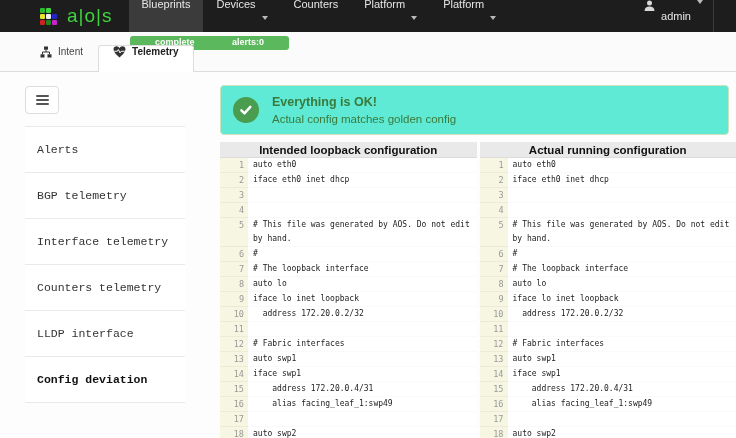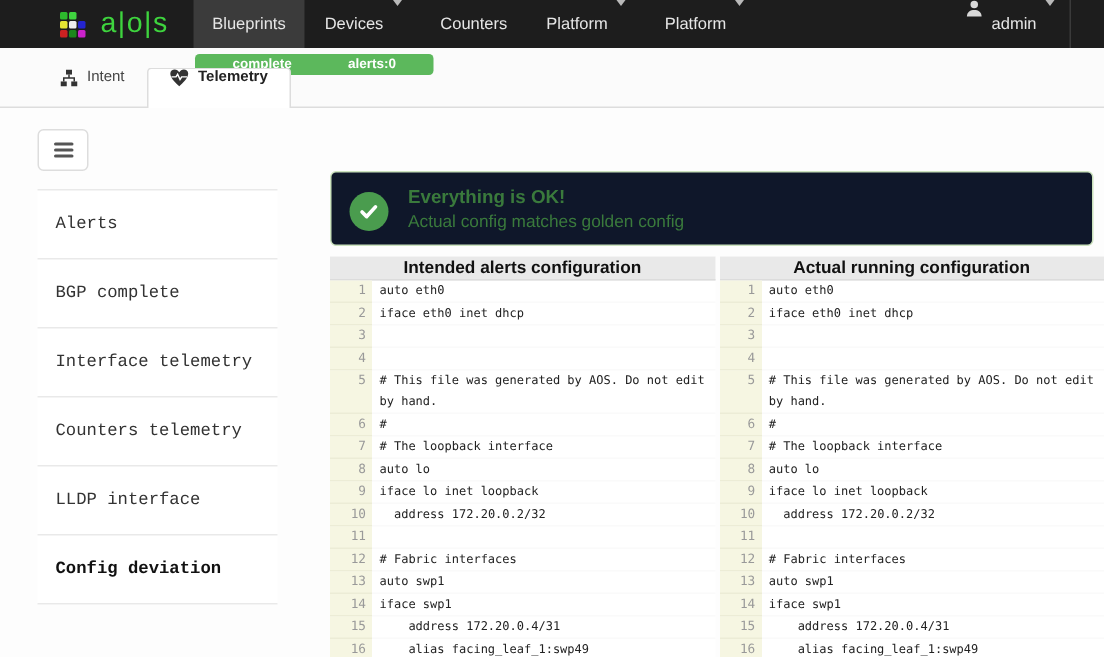--- a/index.html
+++ b/index.html
@@ -18,22 +18,22 @@
     display:grid; grid-template-columns:repeat(3,5px); grid-auto-rows:5px;
     gap:1px; margin-left:40px; margin-right:10px;
   }
   .logo-grid span { width:5px; height:5px; border-radius:1px; }
   .logo-text {
     color:#3ed43e; font-size:19px; letter-spacing:1px; line-height:32px;
     margin-right:16px; font-weight:400;
   }
   .nav-menu { display:flex; height:32px; }
   .nav-item {
-    padding:0 13px; line-height:32px; font-size:11px; color:#e6e6e6;
-    display:flex; align-items:flex-start; gap:6px; cursor:default; white-space:nowrap;
+    padding:12px 13px; line-height:32px; font-size:11px; color:#e6e6e6;
+    display:flex; align-items:flex-end; gap:6px; cursor:default; white-space:nowrap;
   }
   .nav-item.active { background:#3b3b3b; }
   .caret {
     display:inline-block; width:0; height:0;
     border-left:3.5px solid transparent; border-right:3.5px solid transparent;
     border-top:4px solid #b9b9b9;
   }
   .nav-user { margin-left:auto; display:flex; align-items:flex-start; gap:6px; padding:0 10px; font-size:11px; }
   .nav-divider { width:1px; height:32px; background:#3a3a3a; margin-right:22px; }
 
@@ -68,22 +68,22 @@
   .side-item {
     padding:16px 12px; font-size:11.5px; color:#333;
     border-bottom:1px solid #e9e9e9; cursor:default;font-family:Liberation Mono, monospace;
   }
   .side-item:first-child { border-top:1px solid #e9e9e9; }
   .side-item.active { font-weight:bold; color:#111; }
 
   
   .main { position:absolute; left:220px; top:85px; right:0; }
   .alert-ok {
-    margin-right:7px; background:#0f172a; border:1px solid #cbe2bd; border-radius:4px;
-    padding:9px 12px; display:flex; align-items:flex-end; gap:13px;margin-top:29px;
+    margin-right:7px; background:#5eead4; border:1px solid #cbe2bd; border-radius:4px;
+    padding:9px 12px; display:flex; align-items:center; gap:13px;
   }
   .check-circle {
     width:26px; height:26px; border-radius:50%; background:#4a9c4e; flex:0 0 auto;
     display:flex; align-items:center; justify-content:center;
   }
   .alert-title { font-size:12.5px; font-weight:bold; color:#3a7a3c; margin-bottom:4px; }
   .alert-msg { font-size:11.5px; color:#3a7a3c; }
 
   
   .diff { display:flex; gap:3px; margin-top:7px; }
@@ -178,21 +178,21 @@
 </div>
 
 <div class="sidebar">
   <div class="menu-btn">
     <i></i>
     <i></i>
     <i></i>
   </div>
   <div class="side-list">
     <div class="side-item">Alerts</div>
-    <div class="side-item">BGP complete</div>
+    <div class="side-item">BGP telemetry</div>
     <div class="side-item">Interface telemetry</div>
     <div class="side-item">Counters telemetry</div>
     <div class="side-item">LLDP interface</div>
     <div class="side-item active">Config deviation</div>
   </div>
 </div>
 
 <div class="main">
   <div class="alert-ok">
     <div class="check-circle">
@@ -201,21 +201,21 @@
       </svg>
     </div>
     <div>
       <div class="alert-title">Everything is OK!</div>
       <div class="alert-msg">Actual config matches golden config</div>
     </div>
   </div>
 
   <div class="diff">
     <div class="panel">
-      <div class="panel-header">Intended alerts configuration</div>
+      <div class="panel-header">Intended loopback configuration</div>
       <div>
           <div class="drow">
             <div class="ln">1</div>
             <div class="code">auto eth0</div>
           </div>
           <div class="drow">
             <div class="ln">2</div>
             <div class="code">iface eth0 inet dhcp</div>
           </div>
           <div class="drow">

